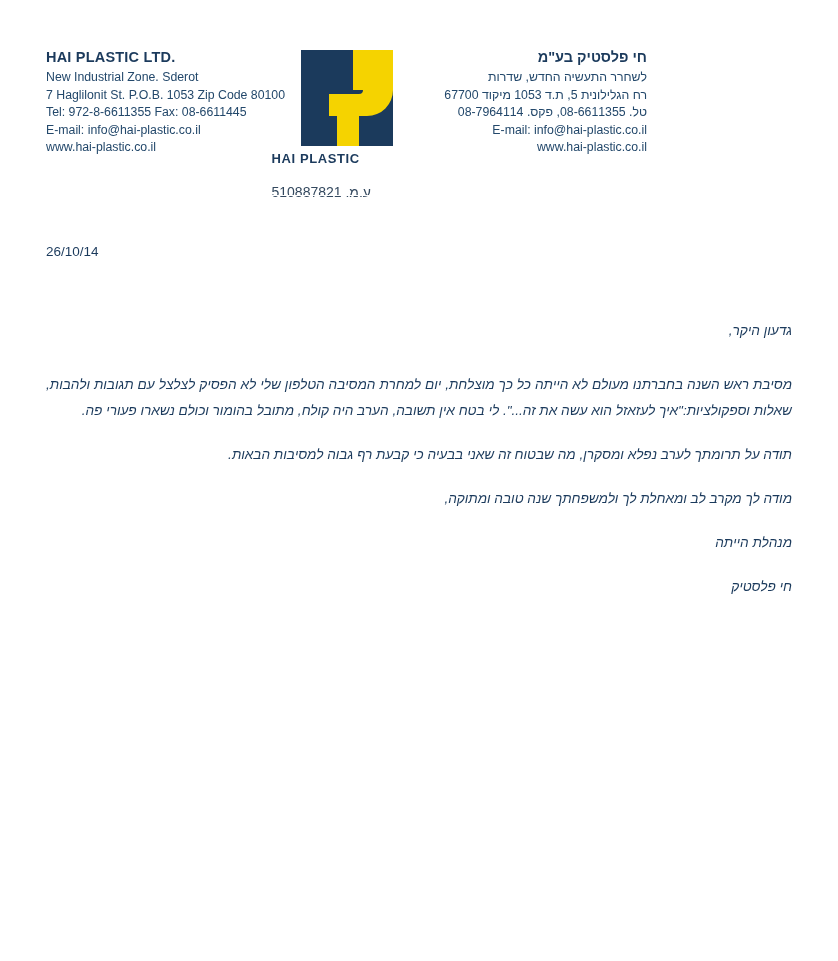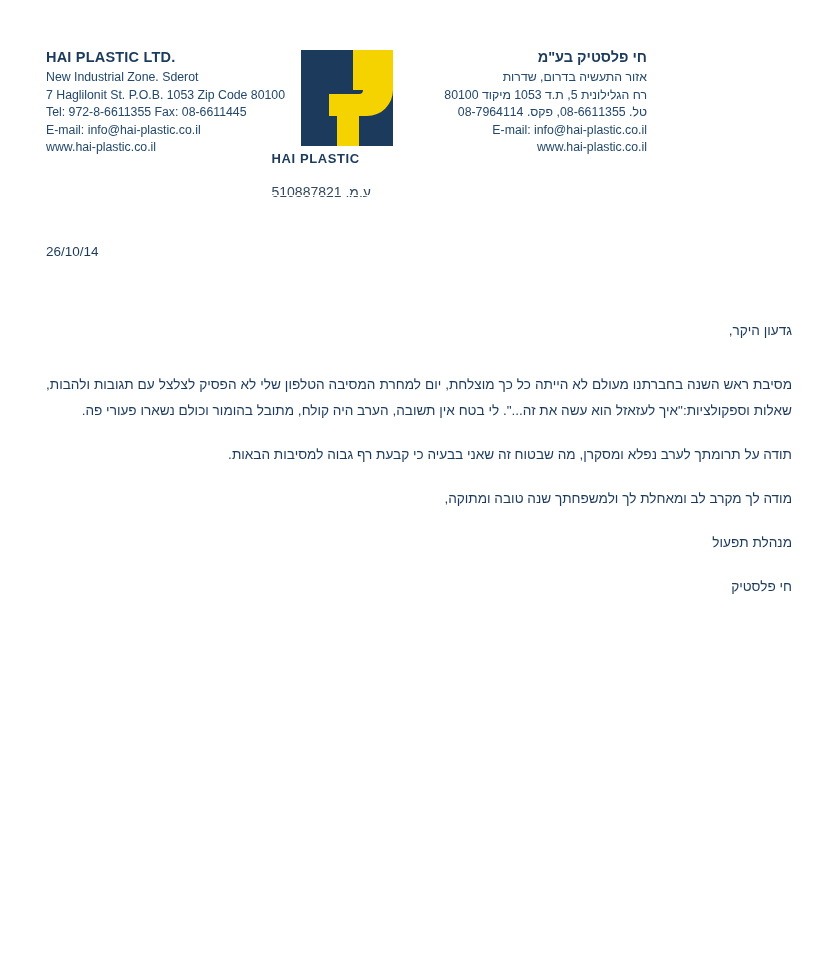--- a/index.html
+++ b/index.html
@@ -135,20 +135,21 @@
     top: 318px;
     width: 746px;
     direction: rtl;
     text-align: right;
     font-size: 13.6px;
     line-height: 26px;
     color: #1b3a5c;
   }
   .letter-body p {
     margin: 0 0 18px 0;
+    font-style: italic;
   }
   .letter-body p.justify {
     text-align: justify;
   }
   .letter-body p.sig {
     margin-bottom: 18px;
   }
   .salutation { margin-bottom: 28px !important; }
 </style>
 </head>
@@ -178,35 +179,35 @@
           <path d="M30 14 h24 v26 h-24 z" fill="#ffffff" opacity="0"></path>
           <path d="M22 12 h20 a18 18 0 0 1 0 36 h-6 v20 h-14 z" fill="#ffffff" opacity="0"></path>
         </svg>
       </div>
       <div class="logo-name">HAI PLASTIC</div>
       <div class="logo-reg">ע.מ. 510887821</div>
     </div>
 
     <div class="lh-right">
       <div class="company">חי פלסטיק בע"מ</div>
-      <div class="line">אזור התעשיה בדרום, שדרות</div>
-      <div class="line">רח הגלילונית 5, ת.ד 1053 מיקוד 80100</div>
+      <div class="line">לשחרר התעשיה החדש, שדרות</div>
+      <div class="line">רח הגלילונית 5, ת.ד 1053 מיקוד 67700</div>
       <div class="line">טל. 08-6611355, פקס. 08-7964114</div>
       <div class="line ltr">E-mail: info@hai-plastic.co.il</div>
       <div class="line ltr">www.hai-plastic.co.il</div>
     </div>
 
   </div>
 
   <div class="divider"></div>
 
   <div class="date">26/10/14</div>
 
   <div class="letter-body">
     <p class="salutation">גדעון היקר,</p>
     <p class="justify">מסיבת ראש השנה בחברתנו מעולם לא הייתה כל כך מוצלחת, יום למחרת המסיבה הטלפון שלי לא הפסיק לצלצל עם תגובות ולהבות, שאלות וספקולציות:"איך לעזאזל הוא עשה את זה...". לי בטח אין תשובה, הערב היה קולח, מתובל בהומור וכולם נשארו פעורי פה.</p>
     <p>תודה על תרומתך לערב נפלא ומסקרן,  מה שבטוח זה שאני בבעיה כי קבעת רף גבוה למסיבות הבאות.</p>
     <p>מודה לך מקרב לב ומאחלת לך ולמשפחתך שנה טובה ומתוקה,</p>
-    <p class="sig">מנהלת תפעול</p>
+    <p class="sig">מנהלת הייתה</p>
     <p class="sig">חי פלסטיק</p>
   </div>
 
 </div>
 
 </body></html>

